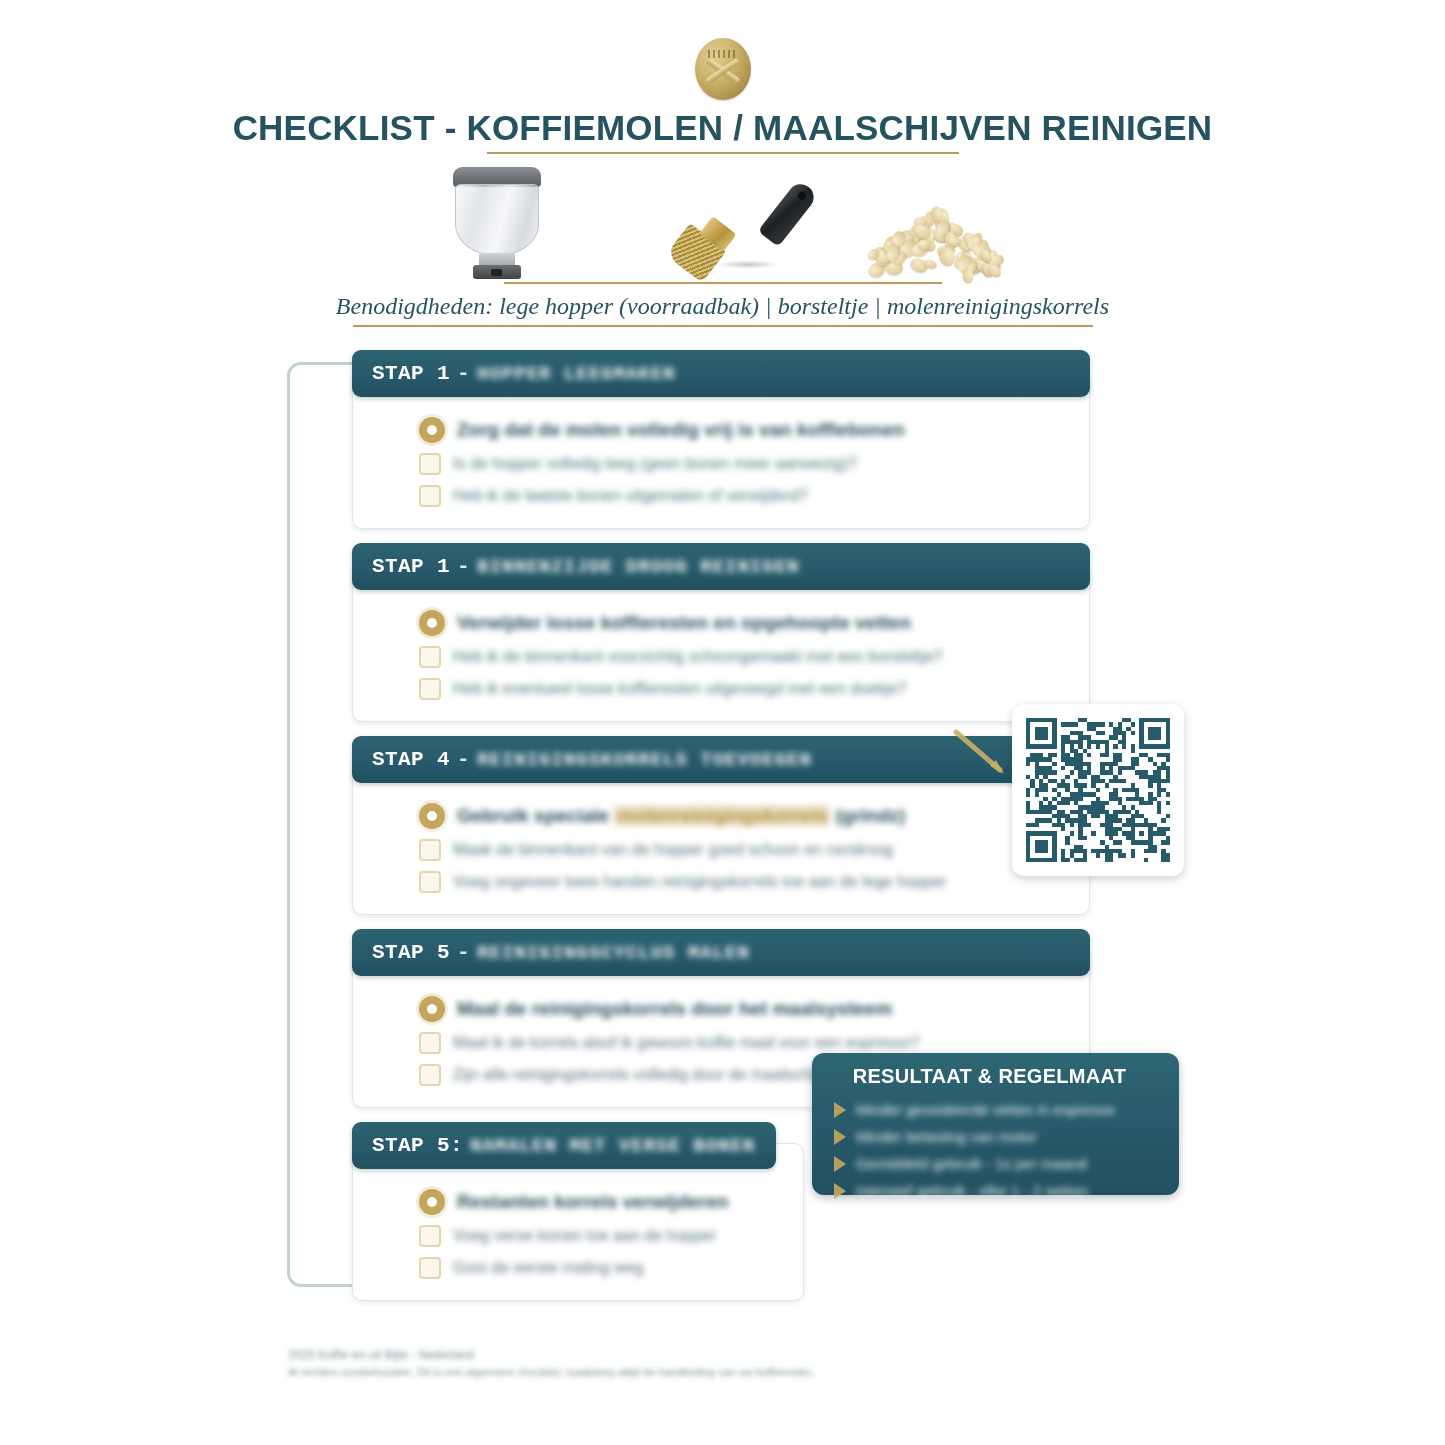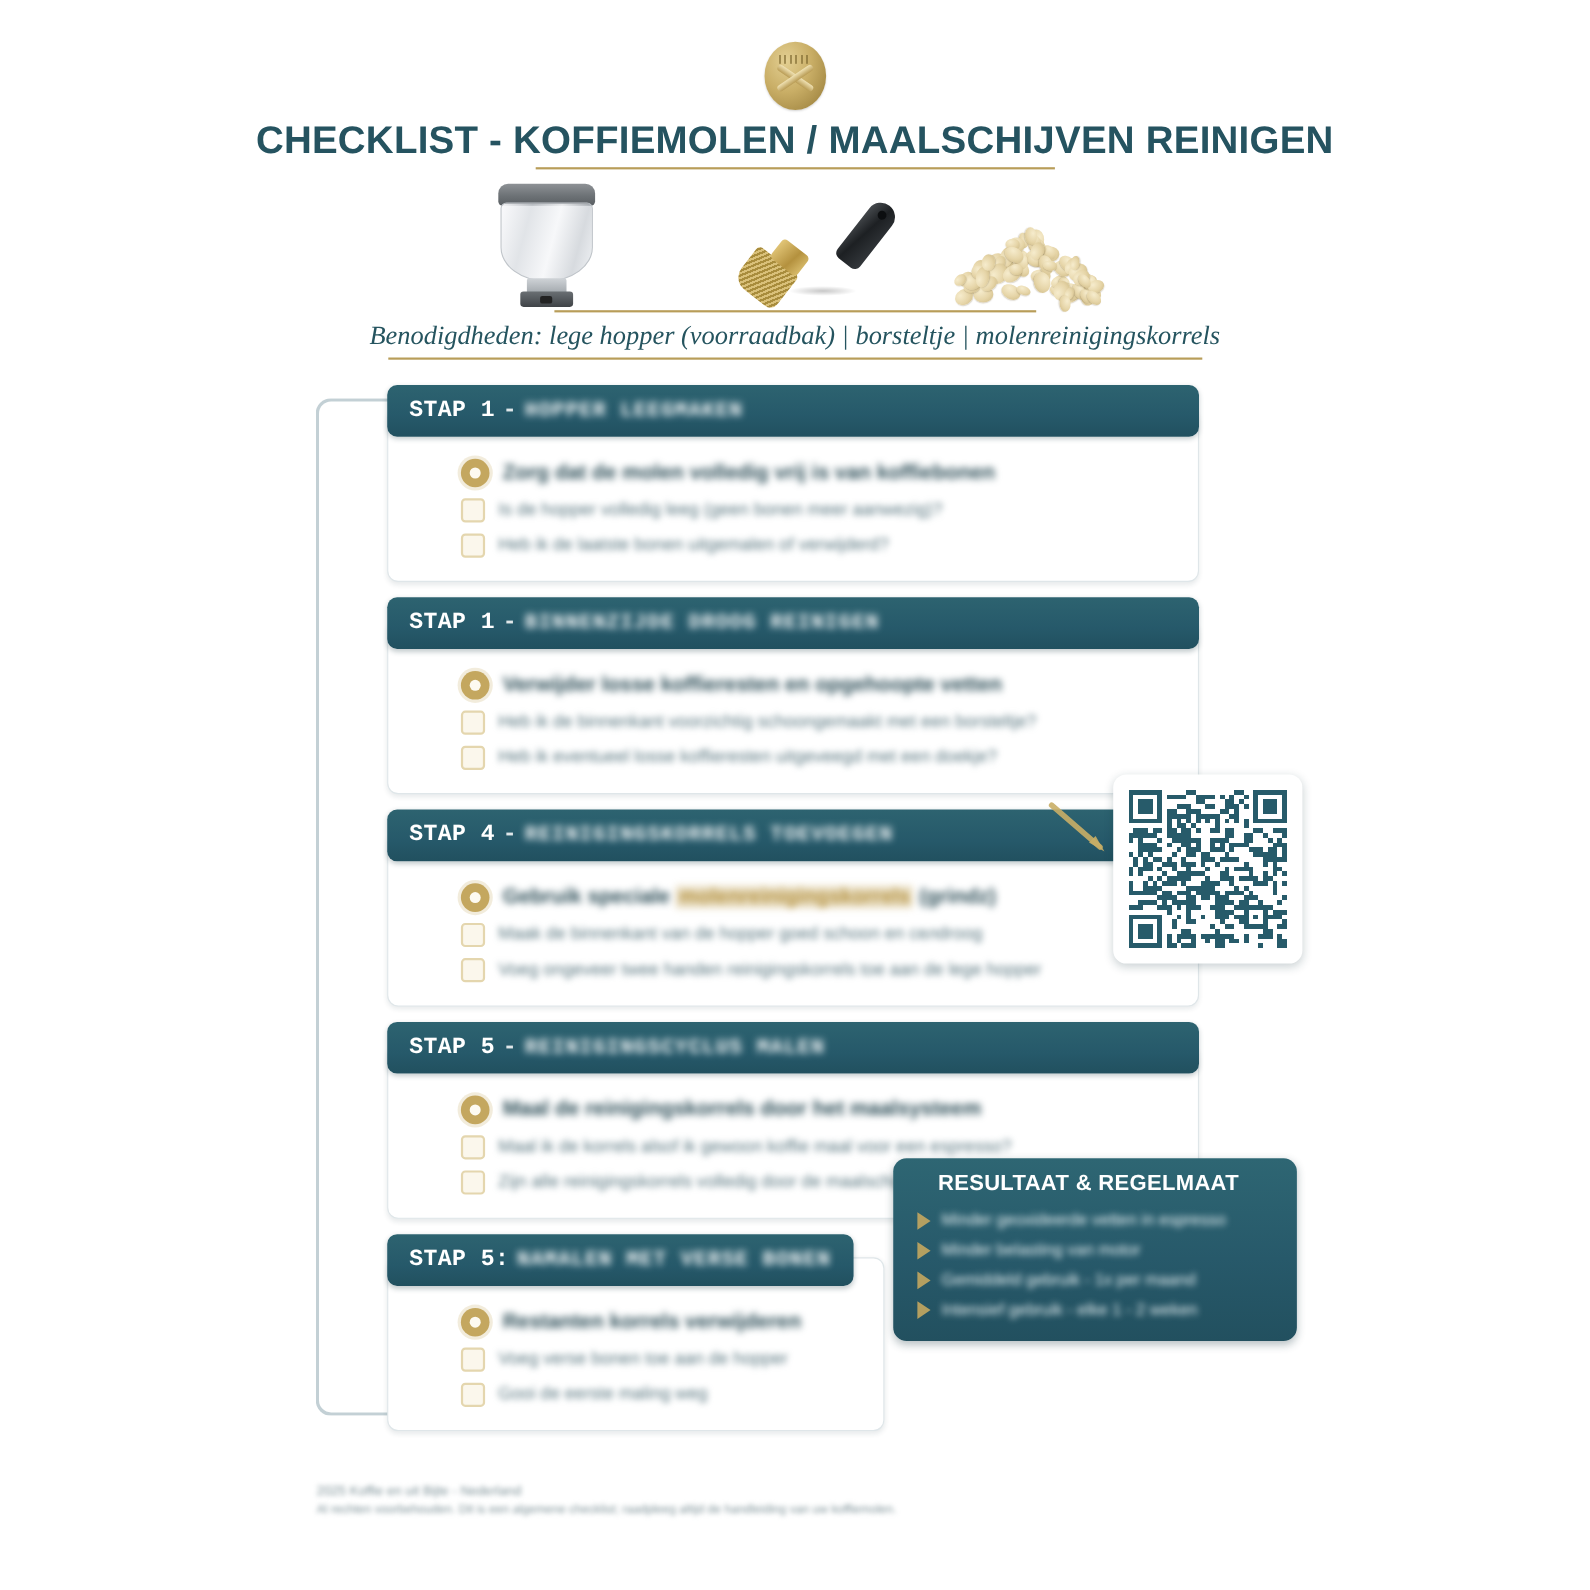--- a/index.html
+++ b/index.html
@@ -305,21 +305,21 @@
     position: absolute;
     left: 952px; top: 726px;
     width: 62px; height: 58px;
     z-index: 5;
   }
 
   
   .result-box {
     position: absolute;
     left: 812px; top: 1053px;
-    width: 367px; height: 166px;
+    width: 367px; height: 142px;
     background: linear-gradient(180deg,#2e6673 0%, #27596a 55%, #22505f 100%);
     border-radius: 12px;
     box-shadow: 0 3px 8px rgba(20,50,60,.3);
     padding: 12px 28px 10px 16px;
     z-index: 4;
   }
   .result-title {
     text-align: center;
     color: #ffffff;
     font-size: 20px;

